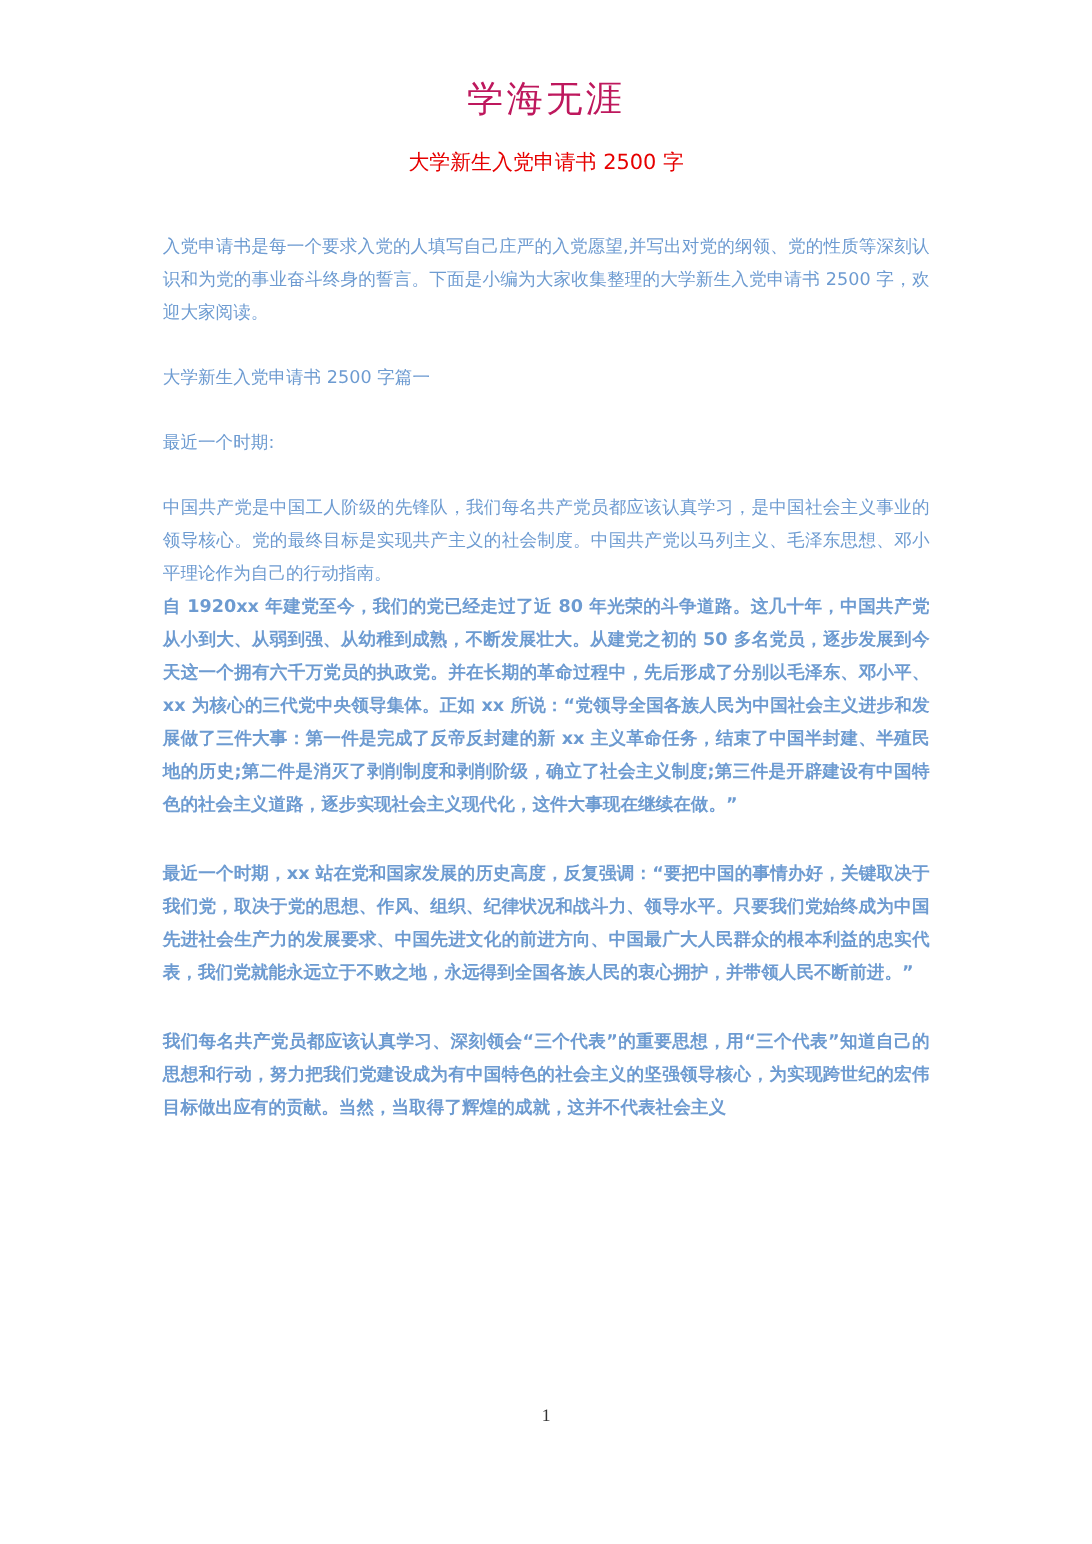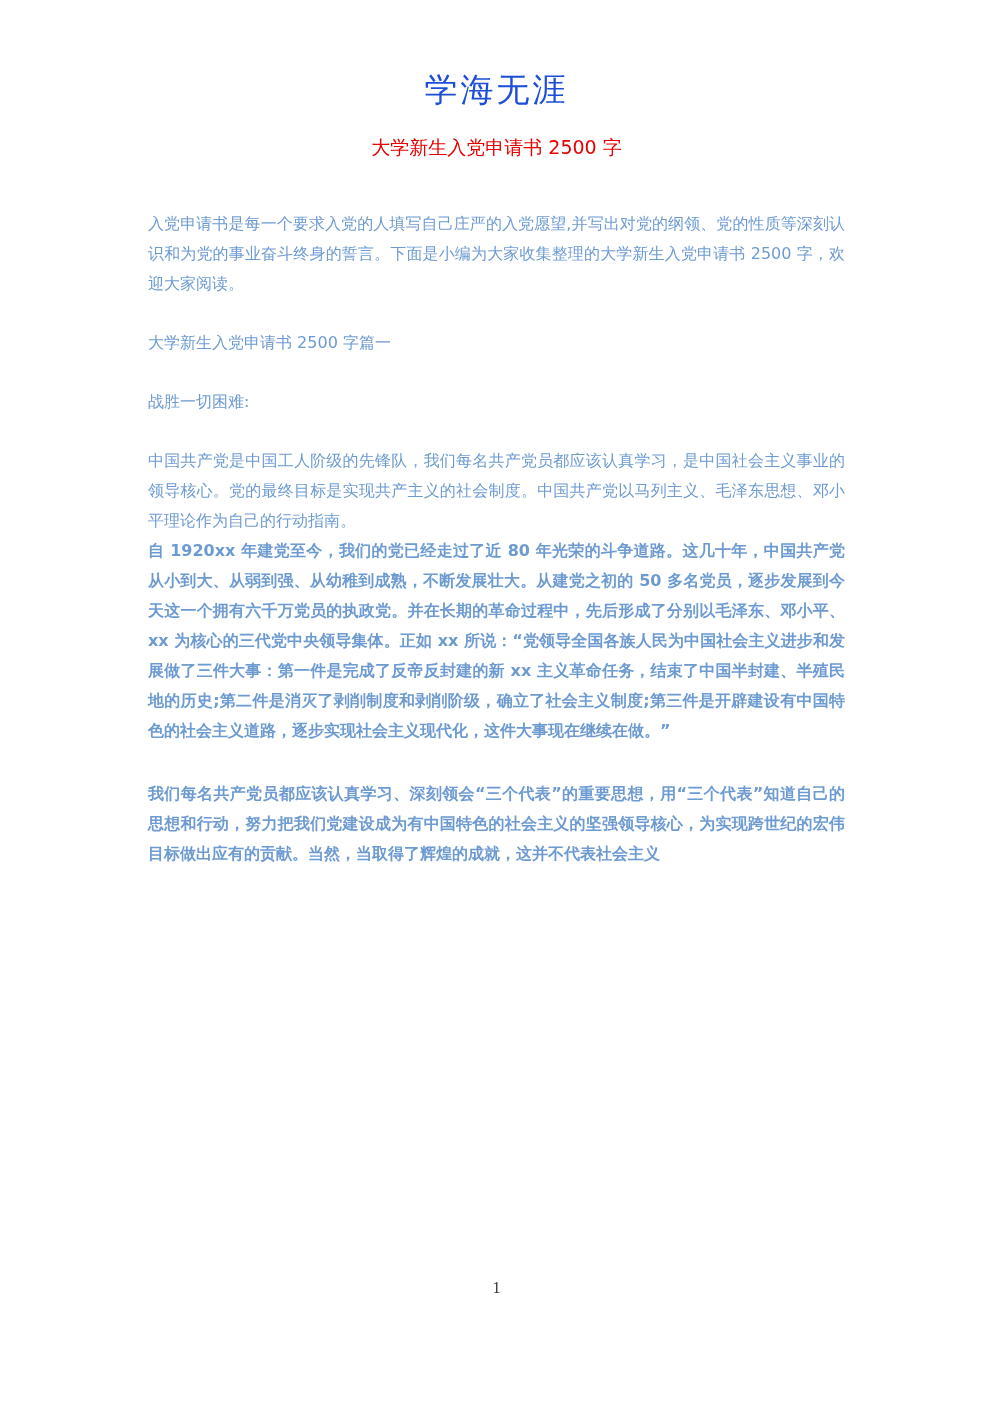--- a/index.html
+++ b/index.html
@@ -16,21 +16,21 @@
     font-family: "DejaVu Sans", sans-serif;
   }
   .doc-title {
     margin: 0;
     padding-top: 68px;
     text-align: center;
     font-family: "Liberation Serif", "DejaVu Serif", serif;
     font-weight: normal;
     font-size: 33px;
     letter-spacing: 3px;
-    color: #1d4ed8;
+    color: #be185d;
   }
   .doc-subtitle {
     margin: 0;
     margin-top: 22px;
     text-align: center;
     font-weight: normal;
     font-size: 19px;
     color: #e60000;
   }
   .doc-body {
@@ -75,28 +75,29 @@
   <h1 class="doc-title">学海无涯</h1>
 
   <h2 class="doc-subtitle">大学新生入党申请书 2500 字</h2>
 
   <div class="doc-body">
 
     <p class="para">入党申请书是每一个要求入党的人填写自己庄严的入党愿望,并写出对党的纲领、党的性质等深刻认识和为党的事业奋斗终身的誓言。下面是小编为大家收集整理的大学新生入党申请书 2500 字，欢迎大家阅读。</p>
 
     <p class="para">大学新生入党申请书 2500 字篇一</p>
 
-    <p class="para">战胜一切困难:</p>
+    <p class="para">最近一个时期:</p>
 
 
     <p class="para tight">中国共产党是中国工人阶级的先锋队，我们每名共产党员都应该认真学习，是中国社会主义事业的领导核心。党的最终目标是实现共产主义的社会制度。中国共产党以马列主义、毛泽东思想、邓小平理论作为自己的行动指南。</p>
 
     <p class="para gap-lg">自 1920xx 年建党至今，我们的党已经走过了近 80 年光荣的斗争道路。这几十年，中国共产党从小到大、从弱到强、从幼稚到成熟，不断发展壮大。从建党之初的 50 多名党员，逐步发展到今天这一个拥有六千万党员的执政党。并在长期的革命过程中，先后形成了分别以毛泽东、邓小平、xx 为核心的三代党中央领导集体。正如 xx 所说：“党领导全国各族人民为中国社会主义进步和发展做了三件大事：第一件是完成了反帝反封建的新 xx 主义革命任务，结束了中国半封建、半殖民地的历史;第二件是消灭了剥削制度和剥削阶级，确立了社会主义制度;第三件是开辟建设有中国特色的社会主义道路，逐步实现社会主义现代化，这件大事现在继续在做。”</p>
 
 
+    <p class="para gap-lg">最近一个时期，xx 站在党和国家发展的历史高度，反复强调：“要把中国的事情办好，关键取决于我们党，取决于党的思想、作风、组织、纪律状况和战斗力、领导水平。只要我们党始终成为中国先进社会生产力的发展要求、中国先进文化的前进方向、中国最广大人民群众的根本利益的忠实代表，我们党就能永远立于不败之地，永远得到全国各族人民的衷心拥护，并带领人民不断前进。”</p>
 
     <p class="para last">我们每名共产党员都应该认真学习、深刻领会“三个代表”的重要思想，用“三个代表”知道自己的思想和行动，努力把我们党建设成为有中国特色的社会主义的坚强领导核心，为实现跨世纪的宏伟目标做出应有的贡献。当然，当取得了辉煌的成就，这并不代表社会主义</p>
 
   </div>
 
   <div class="page-number">1</div>
 
 </div>
 
 </body></html>

